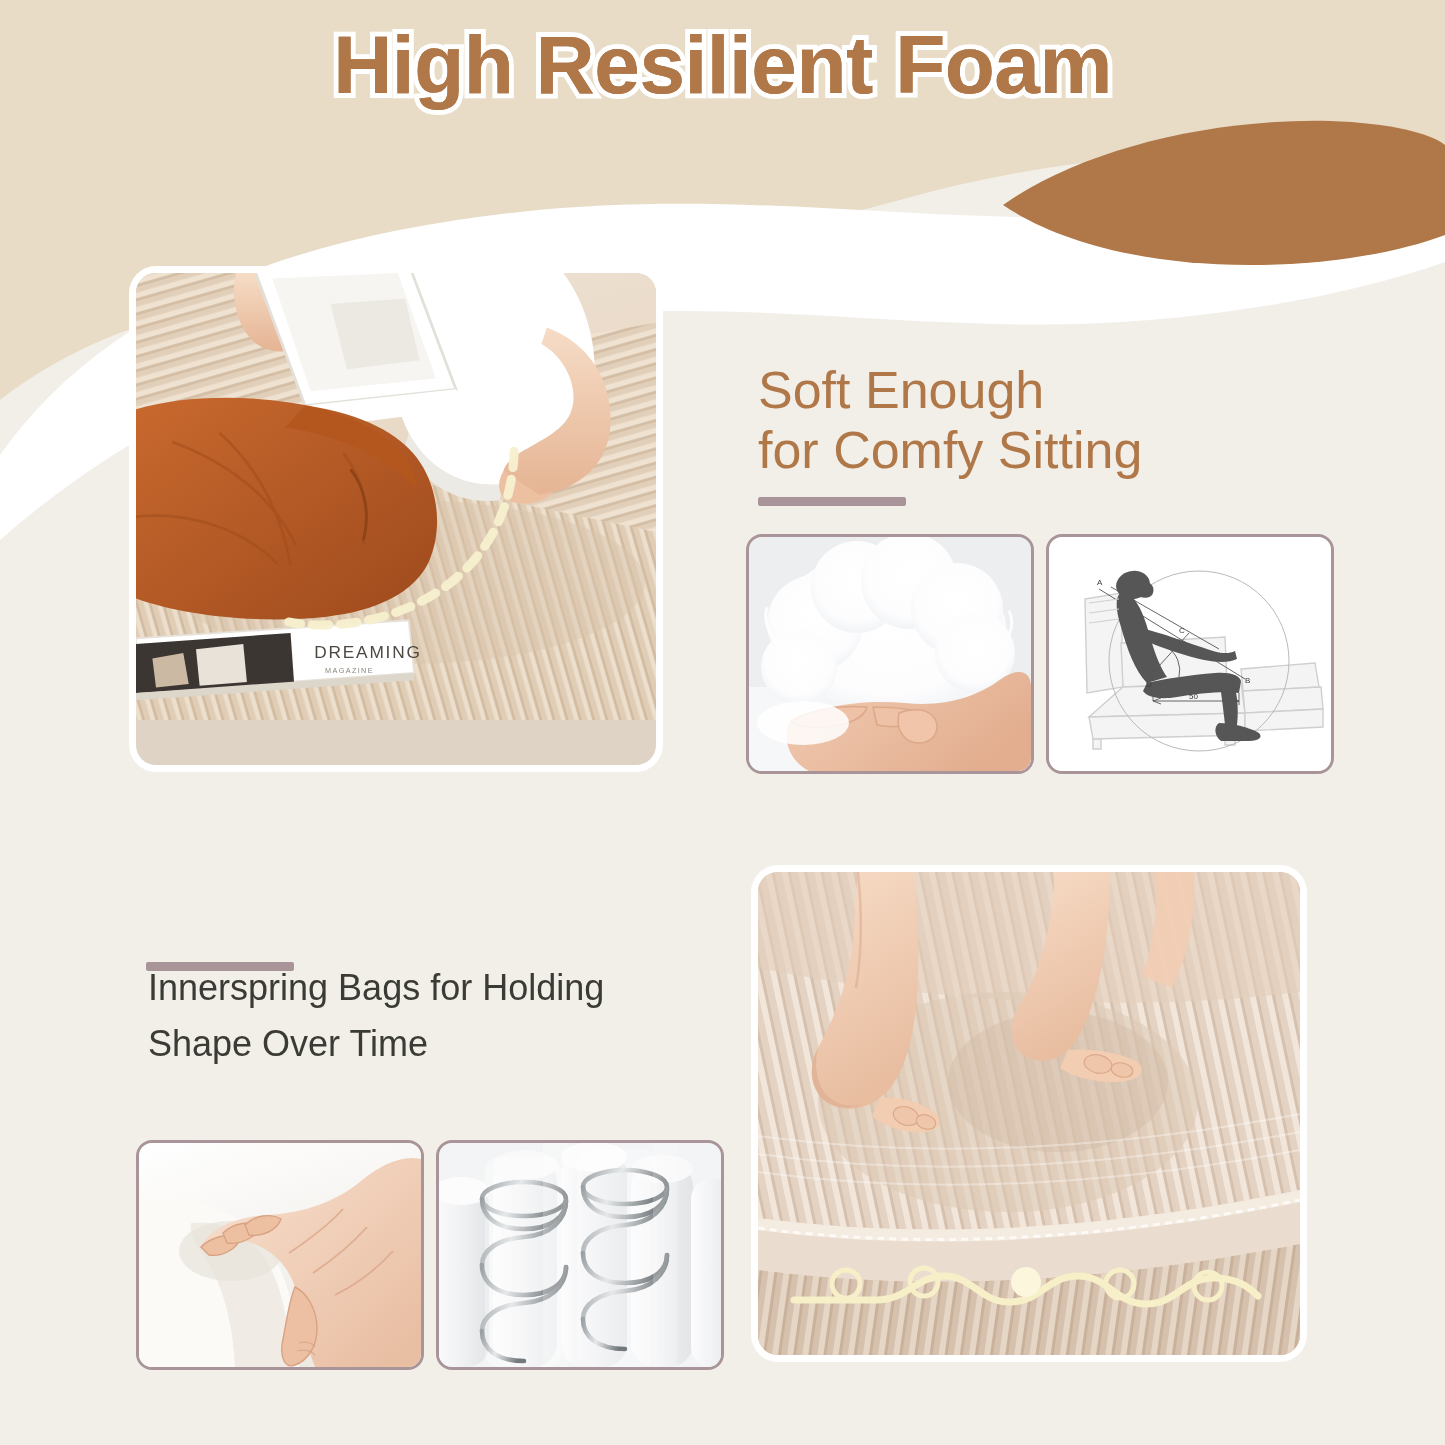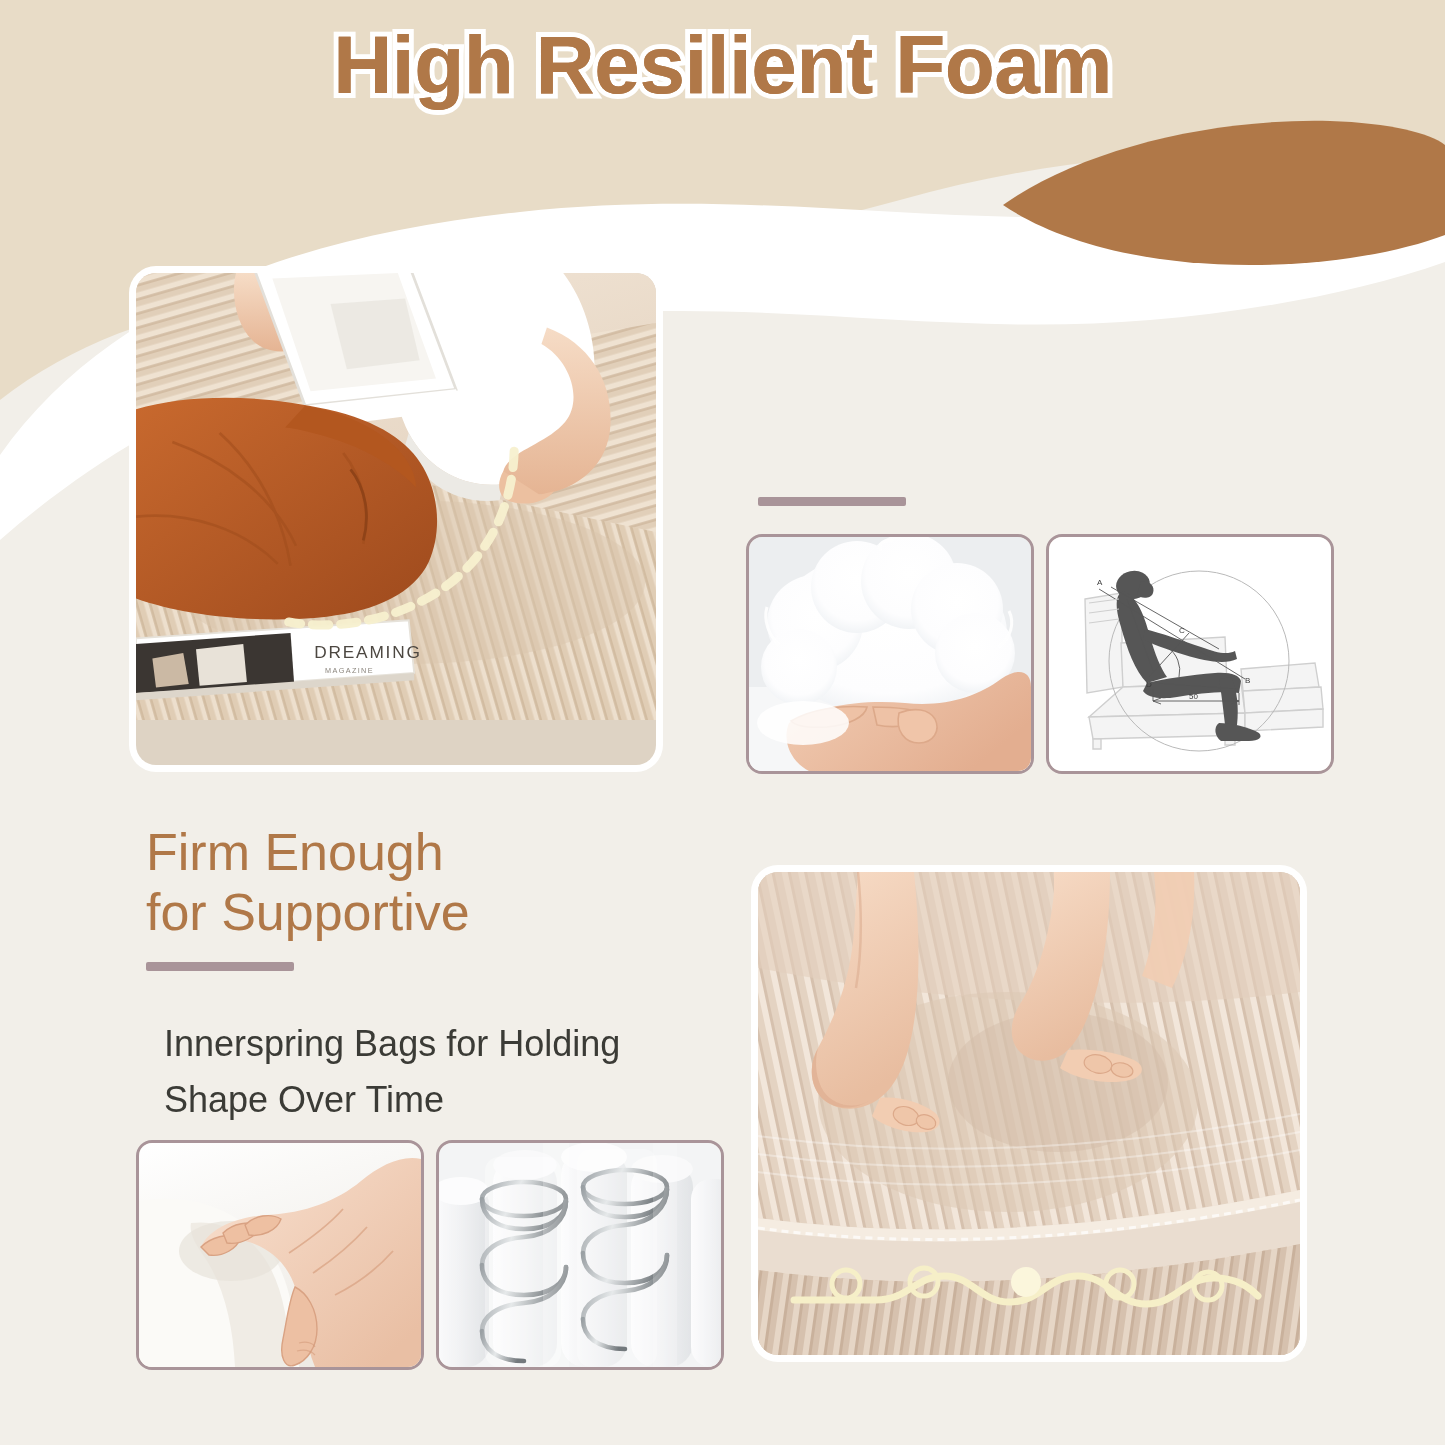--- a/index.html
+++ b/index.html
@@ -60,21 +60,21 @@
   #head-firm{left:146px;top:822px;width:560px;}
 
   .rule{position:absolute;height:9px;background:#a99499;border-radius:2px;}
   #rule-soft{left:758px;top:497px;width:148px;}
   #rule-firm{left:146px;top:962px;width:148px;}
 
   .subtext{
     position:absolute;color:#3b3b36;font-size:36px;line-height:1.55;
     white-space:pre-line;font-weight:400;
   }
-  #sub-firm{left:148px;top:1016px;width:600px;margin-left:16px;}
+  #sub-firm{left:148px;top:960px;width:600px;}
 
   
   .art{position:absolute;inset:0;}
 </style>
 </head>
 <body>
 
 <div id="stage">
 
   <svg class="bg-svg" viewBox="0 0 1445 1445">
@@ -198,20 +198,22 @@
           <text x="196" y="424" font-family="'Liberation Sans',sans-serif" font-size="19" letter-spacing="2" fill="#4c4741">DREAMING</text>
           <text x="208" y="440" font-family="'Liberation Sans',sans-serif" font-size="8" letter-spacing="1.5" fill="#8b857d">MAGAZINE</text>
           <path d="M0,462 L306,440 L306,448 L0,470 Z" fill="#ddd6cb"></path>
         </g>
 
         <path d="M416,196 C414,262 384,318 330,352 C276,386 212,392 168,384" fill="none" stroke="#f7f0cf" stroke-width="10" stroke-linecap="round" stroke-dasharray="18 13" opacity="0.95"></path>
       </svg>
     </div>
   </div>
 
+  <div class="heading" id="head-soft">Soft Enough
+for Comfy Sitting</div>
   <div class="rule" id="rule-soft"></div>
 
   <div class="photo thumb" id="thumb-fiberfill">
     <svg class="art" viewBox="0 0 282 234" preserveAspectRatio="none">
       <defs>
         <radialGradient id="fluff" cx="0.5" cy="0.42" r="0.62">
           <stop offset="0" stop-color="#ffffff"></stop>
           <stop offset="0.72" stop-color="#fdfdfe"></stop>
           <stop offset="1" stop-color="#eef1f4"></stop>
         </radialGradient>
@@ -316,22 +318,20 @@
         <text x="97" y="150">D</text>
         <text x="140" y="162">50</text>
       </g>
 
       <g fill="none" stroke="#cfcfcf" stroke-width="1">
         <path d="M40,66 L70,62 M40,76 L70,72 M40,86 L70,82"></path>
       </g>
     </svg>
   </div>
 
-  <div class="heading" id="head-firm">Firm Enough
-for Supportive</div>
   <div class="rule" id="rule-firm"></div>
   <div class="subtext" id="sub-firm">Innerspring Bags for Holding
 Shape Over Time</div>
 
   <div class="photo thumb" id="thumb-foam-press">
     <svg class="art" viewBox="0 0 282 224" preserveAspectRatio="none">
       <defs>
         <linearGradient id="foamg" x1="0" y1="0" x2="0.4" y2="1">
           <stop offset="0" stop-color="#ffffff"></stop>
           <stop offset="1" stop-color="#eeebe5"></stop>

